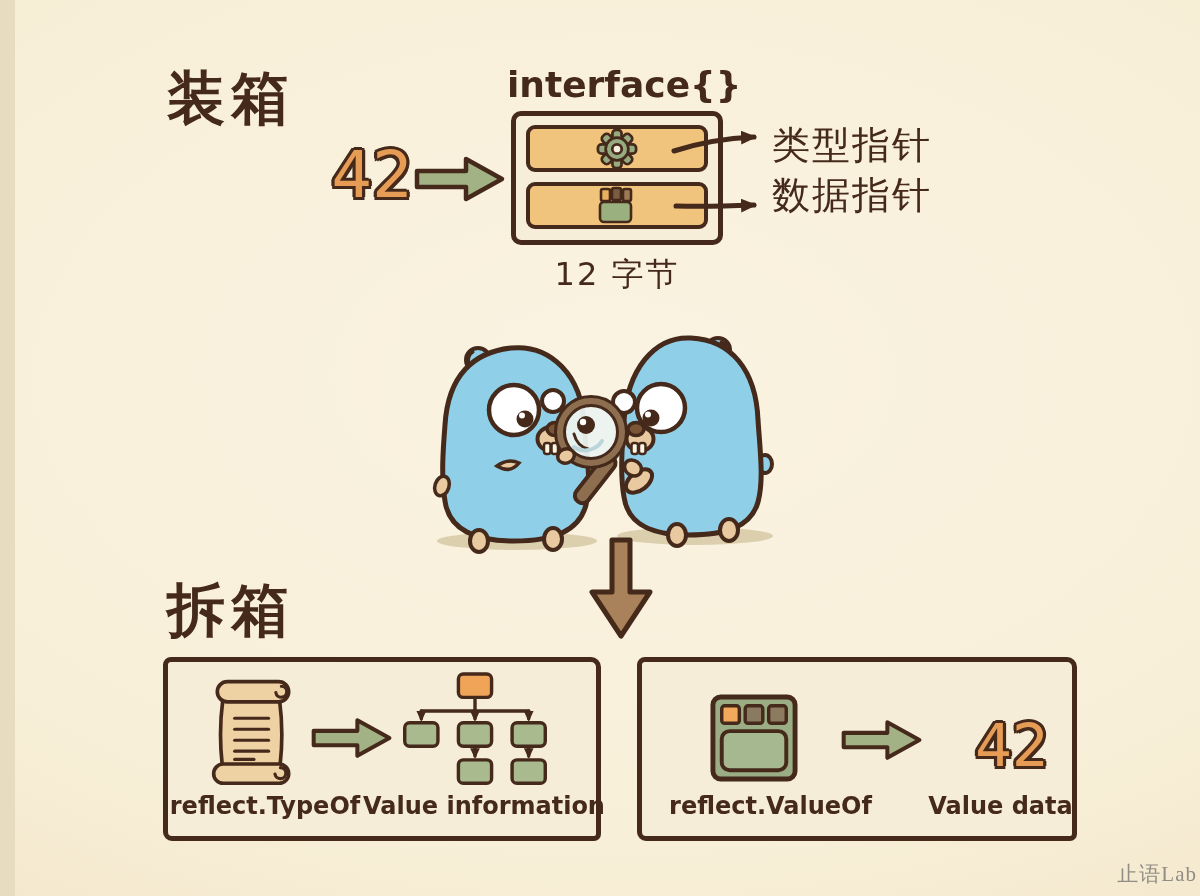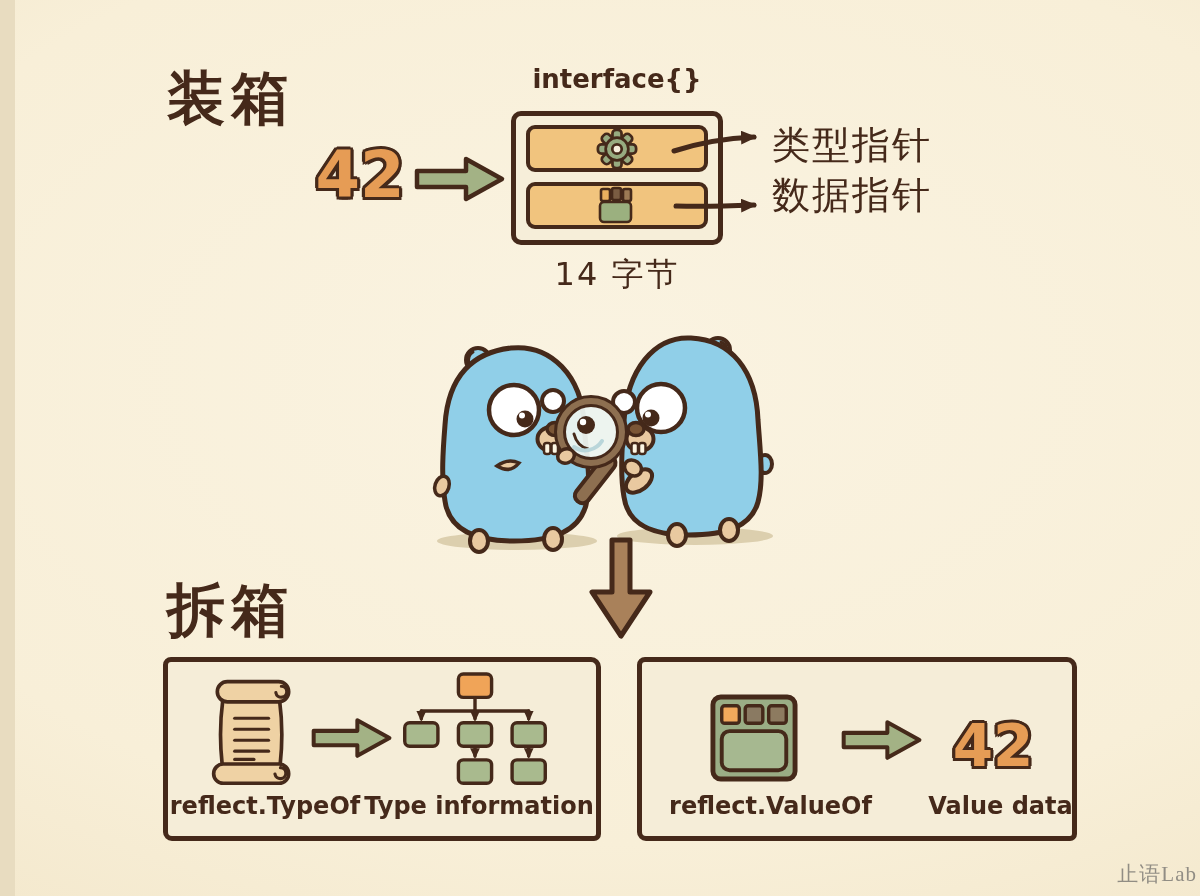--- a/index.html
+++ b/index.html
@@ -8,21 +8,21 @@
     background:radial-gradient(120% 95% at 50% 42%, #faf3e1 0%, #f8efd8 55%, #efe1c1 100%);
     font-family:"DejaVu Sans", sans-serif;
     color:#45291a;
     margin-left:15px;
   }
   .abs{position:absolute;}
   .heading{
     font-size:58px;font-weight:bold;letter-spacing:6px;color:#45291a;white-space:nowrap;
   }
   .outline-num{
-    font-weight:bold;color:#e69c55;white-space:nowrap;text-align:center;
+    font-weight:normal;color:#e69c55;white-space:nowrap;text-align:right;
     text-shadow:
       -2.5px -2.5px 0 #45291a, 2.5px -2.5px 0 #45291a,
       -2.5px  2.5px 0 #45291a, 2.5px  2.5px 0 #45291a,
       -3.2px 0 0 #45291a, 3.2px 0 0 #45291a,
       0 -3.2px 0 #45291a, 0 3.2px 0 #45291a;
   }
   .code-label{font-weight:bold;white-space:nowrap;}
   .cjk-label{font-weight:normal;white-space:nowrap;letter-spacing:2px;}
   .iface-box{
     background:#f6eed9;border:5.5px solid #45291a;border-radius:10px;
@@ -50,21 +50,21 @@
 <div class="canvas">
 
   <div class="abs heading" style="left:152px;top:60px;">装箱</div>
 
   <div class="abs outline-num" style="left:292px;top:138px;width:106px;font-size:64px;">42</div>
 
   <svg class="abs" style="left:399px;top:156px;width:92px;height:46px;" viewBox="0 0 92 46">
     <polygon points="3,15 52,15 52,3 88,23 52,43 52,31 3,31" fill="#a3b285" stroke="#45291a" stroke-width="4.5" stroke-linejoin="round"></polygon>
   </svg>
 
-  <div class="abs code-label" style="left:492px;top:64px;width:220px;font-size:26px;text-align:center;">interface{}</div>
+  <div class="abs code-label" style="left:492px;top:64px;width:220px;font-size:36px;text-align:center;">interface{}</div>
 
   <div class="abs iface-box" style="left:496px;top:111px;width:212px;height:134px;">
     <div class="slot" style="left:10px;top:9px;width:182px;height:47px;">
       <svg style="width:40px;height:40px;" viewBox="0 0 44 44">
         <g fill="#97ab80" stroke="#45291a" stroke-width="3">
           <rect x="17" y="1" width="10" height="42" rx="4"></rect>
           <rect x="17" y="1" width="10" height="42" rx="4" transform="rotate(45 22 22)"></rect>
           <rect x="17" y="1" width="10" height="42" rx="4" transform="rotate(90 22 22)"></rect>
           <rect x="17" y="1" width="10" height="42" rx="4" transform="rotate(135 22 22)"></rect>
           <circle cx="22" cy="22" r="12.5"></circle>
@@ -90,21 +90,21 @@
         <path d="M0 0 L16 7 L0 14 Z" fill="#45291a"></path>
       </marker>
     </defs>
     <path d="M14 33 C 45 23 70 20 94 19" fill="none" stroke="#45291a" stroke-width="5" stroke-linecap="round" marker-end="url(#connArrow)"></path>
     <path d="M16 88 C 45 89 70 88 94 87" fill="none" stroke="#45291a" stroke-width="5" stroke-linecap="round" marker-end="url(#connArrow)"></path>
   </svg>
 
   <div class="abs cjk-label" style="left:757px;top:120px;font-size:38px;">类型指针</div>
   <div class="abs cjk-label" style="left:757px;top:170px;font-size:38px;">数据指针</div>
 
-  <div class="abs cjk-label" style="left:496px;top:253px;width:212px;font-size:32px;text-align:center;">14 字节</div>
+  <div class="abs cjk-label" style="left:496px;top:253px;width:212px;font-size:32px;text-align:center;">12 字节</div>
 
   <svg class="abs" style="left:400px;top:328px;width:400px;height:228px;" viewBox="0 0 400 228">
     <g stroke-linecap="round">
 
       <ellipse cx="102" cy="213" rx="80" ry="9" fill="#dccfae"></ellipse>
       <ellipse cx="280" cy="208" rx="78" ry="9" fill="#dccfae"></ellipse>
 
       <g>
         <circle cx="303" cy="22" r="12" fill="#90cfe8" stroke="#45291a" stroke-width="4"></circle>
         <path d="M306 14 q 7 3 6 11" fill="none" stroke="#45291a" stroke-width="3"></path>
@@ -204,21 +204,21 @@
       <rect x="58" y="2" width="34" height="24" rx="5" fill="#f0a458"></rect>
       <rect x="3" y="52" width="34" height="24" rx="5" fill="#a9ba8e"></rect>
       <rect x="58" y="52" width="34" height="24" rx="5" fill="#a9ba8e"></rect>
       <rect x="113" y="52" width="34" height="24" rx="5" fill="#a9ba8e"></rect>
       <rect x="58" y="90" width="34" height="24" rx="5" fill="#a9ba8e"></rect>
       <rect x="113" y="90" width="34" height="24" rx="5" fill="#a9ba8e"></rect>
     </g>
   </svg>
 
   <div class="abs panel-label" style="left:150px;top:792px;width:200px;">reflect.TypeOf</div>
-  <div class="abs panel-label" style="left:348px;top:792px;width:232px;">Type information</div>
+  <div class="abs panel-label" style="left:348px;top:792px;width:232px;">Value information</div>
 
   <div class="abs panel" style="left:622px;top:657px;width:440px;height:184px;"></div>
 
   <svg class="abs" style="left:695px;top:694px;width:88px;height:88px;" viewBox="0 0 90 90">
     <g stroke="#45291a">
       <rect x="3" y="3" width="84" height="84" rx="8" fill="#9aad85" stroke-width="5"></rect>
       <rect x="12" y="12" width="18" height="18" rx="3" fill="#f2a95c" stroke-width="3.5"></rect>
       <rect x="36" y="12" width="18" height="18" rx="3" fill="#8a7a62" stroke-width="3.5"></rect>
       <rect x="60" y="12" width="18" height="18" rx="3" fill="#8d7b60" stroke-width="3.5"></rect>
       <rect x="12" y="38" width="66" height="40" rx="8" fill="#a6b890" stroke-width="4"></rect>

